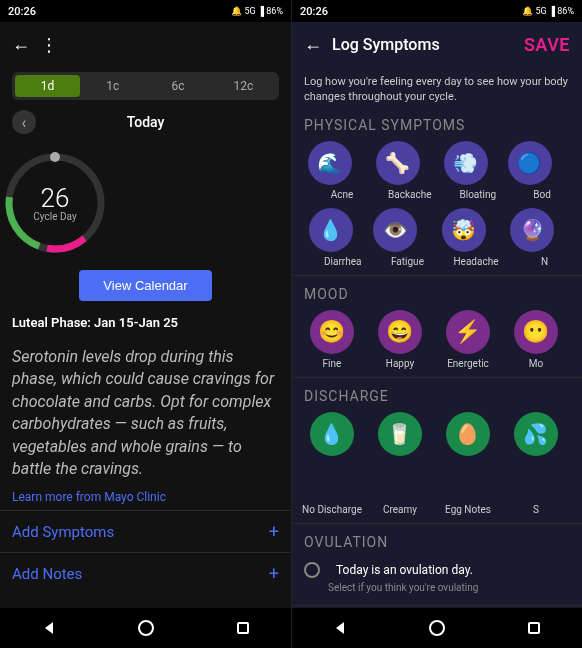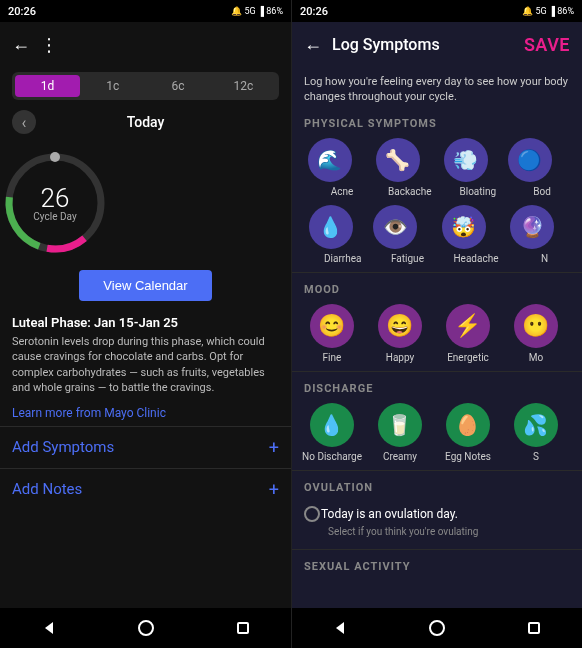--- a/index.html
+++ b/index.html
@@ -101,21 +101,21 @@
     .period-tab {
       flex: 1;
       text-align: center;
       color: #aaa;
       font-size: 12px;
       padding: 4px 0;
       border-radius: 4px;
       cursor: pointer;
     }
     .period-tab.active {
-      background: #a21caf;
+      background: #4d7c0f;
       color: #fff;
     }
 
     
     .nav-row {
       display: flex;
       align-items: center;
       justify-content: space-between;
       padding: 4px 12px;
       flex-shrink: 0;
@@ -187,26 +187,27 @@
 
     
     .phase-info {
       padding: 8px 12px 4px;
       flex-shrink: 0;
     }
     .phase-title {
       color: #fff;
       font-size: 13px;
       font-weight: 600;
-      margin-bottom: 4px;
+      margin-bottom: 16px;
     }
     .phase-desc {
       color: #bbb;
-      font-size: 11px;
+      font-size: 16px;
       line-height: 1.4;
+      font-style: italic;
     }
     .mayo-link {
       color: #4c6ef5;
       font-size: 12px;
       margin: 6px 12px;
       cursor: pointer;
     }
 
     
     .add-section {
@@ -252,22 +253,22 @@
     .log-intro {
       padding: 8px 12px 6px;
       color: #ccc;
       font-size: 11px;
       line-height: 1.4;
       flex-shrink: 0;
     }
 
     .section-label {
       color: #888;
-      font-size: 11px;
-      font-weight: 700;
+      font-size: 14px;
+      font-weight: 400;
       letter-spacing: 1px;
       padding: 6px 12px 4px;
       flex-shrink: 0;
     }
 
     .symptoms-grid {
       display: flex;
       flex-wrap: nowrap;
       overflow-x: hidden;
       padding: 4px 8px;
@@ -354,30 +355,31 @@
       background: #1a8a4a;
       display: flex;
       align-items: center;
       justify-content: center;
       font-size: 20px;
     }
     .discharge-label {
       color: #ccc;
       font-size: 10px;
       text-align: left;
+      margin-top: 44px;
     }
 
     .ovulation-section {
       padding: 8px 12px;
       flex-shrink: 0;
     }
     .ovulation-row {
       display: flex;
       align-items: center;
-      gap: 1px;
+      gap: 16px;
     }
     .ovulation-radio {
       width: 16px;
       height: 16px;
       border-radius: 50%;
       border: 2px solid #888;
       flex-shrink: 0;
     }
     .ovulation-text {
       color: #fff;

